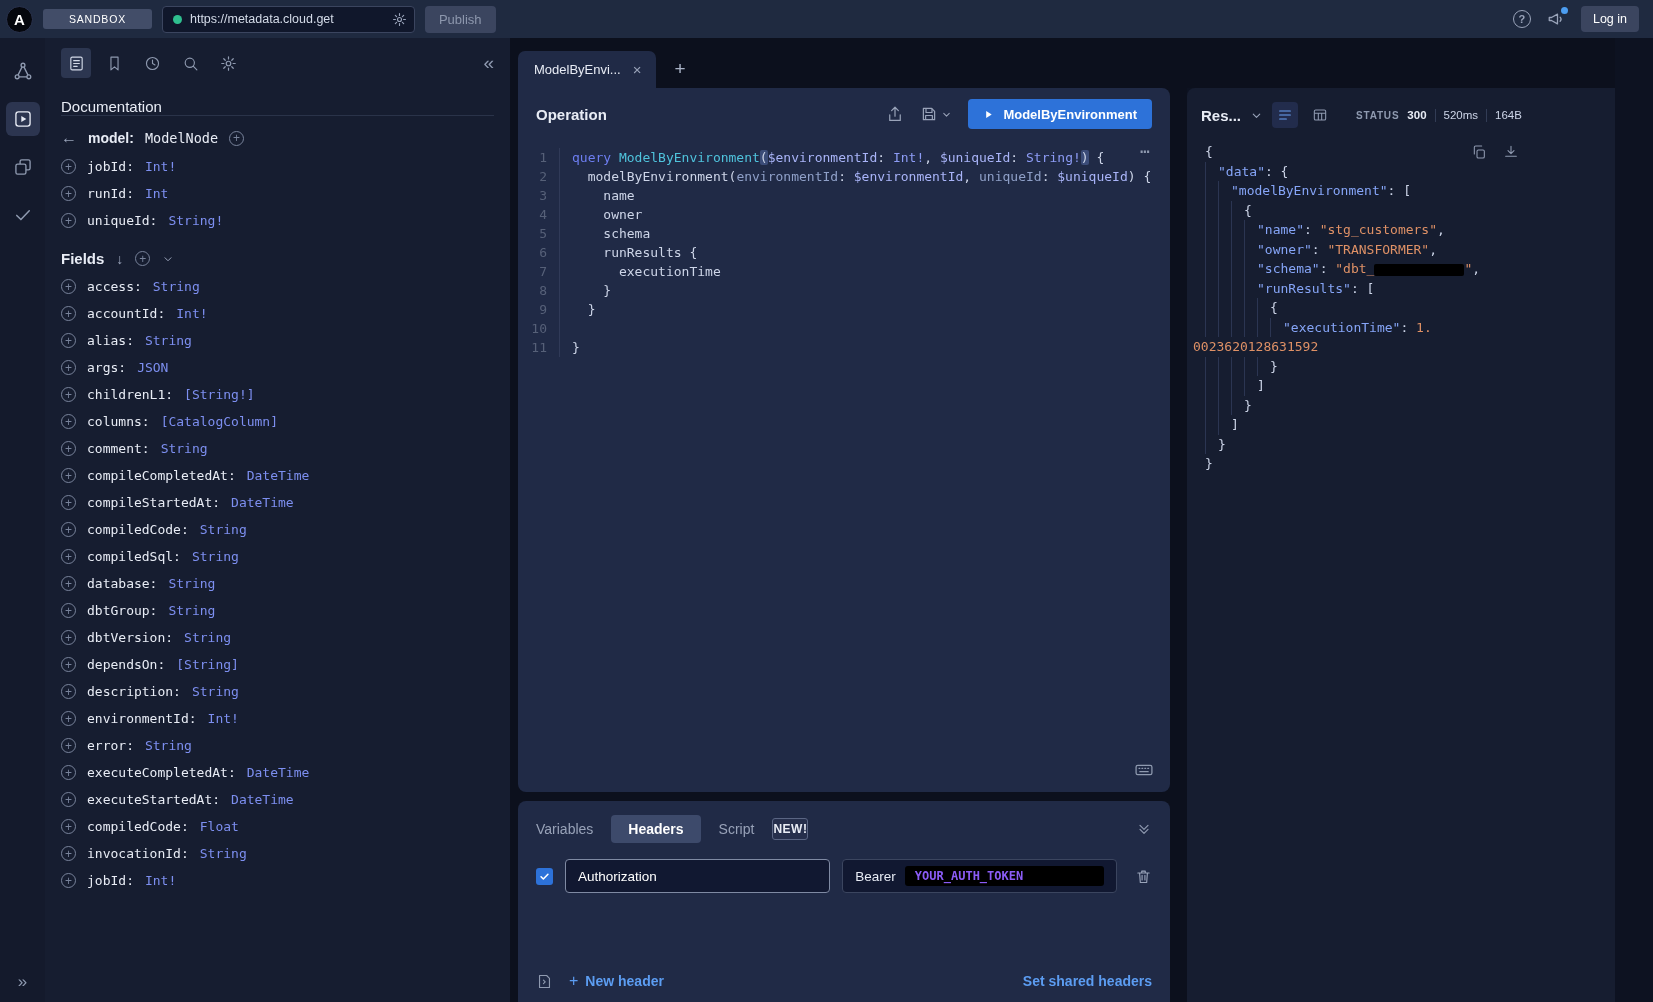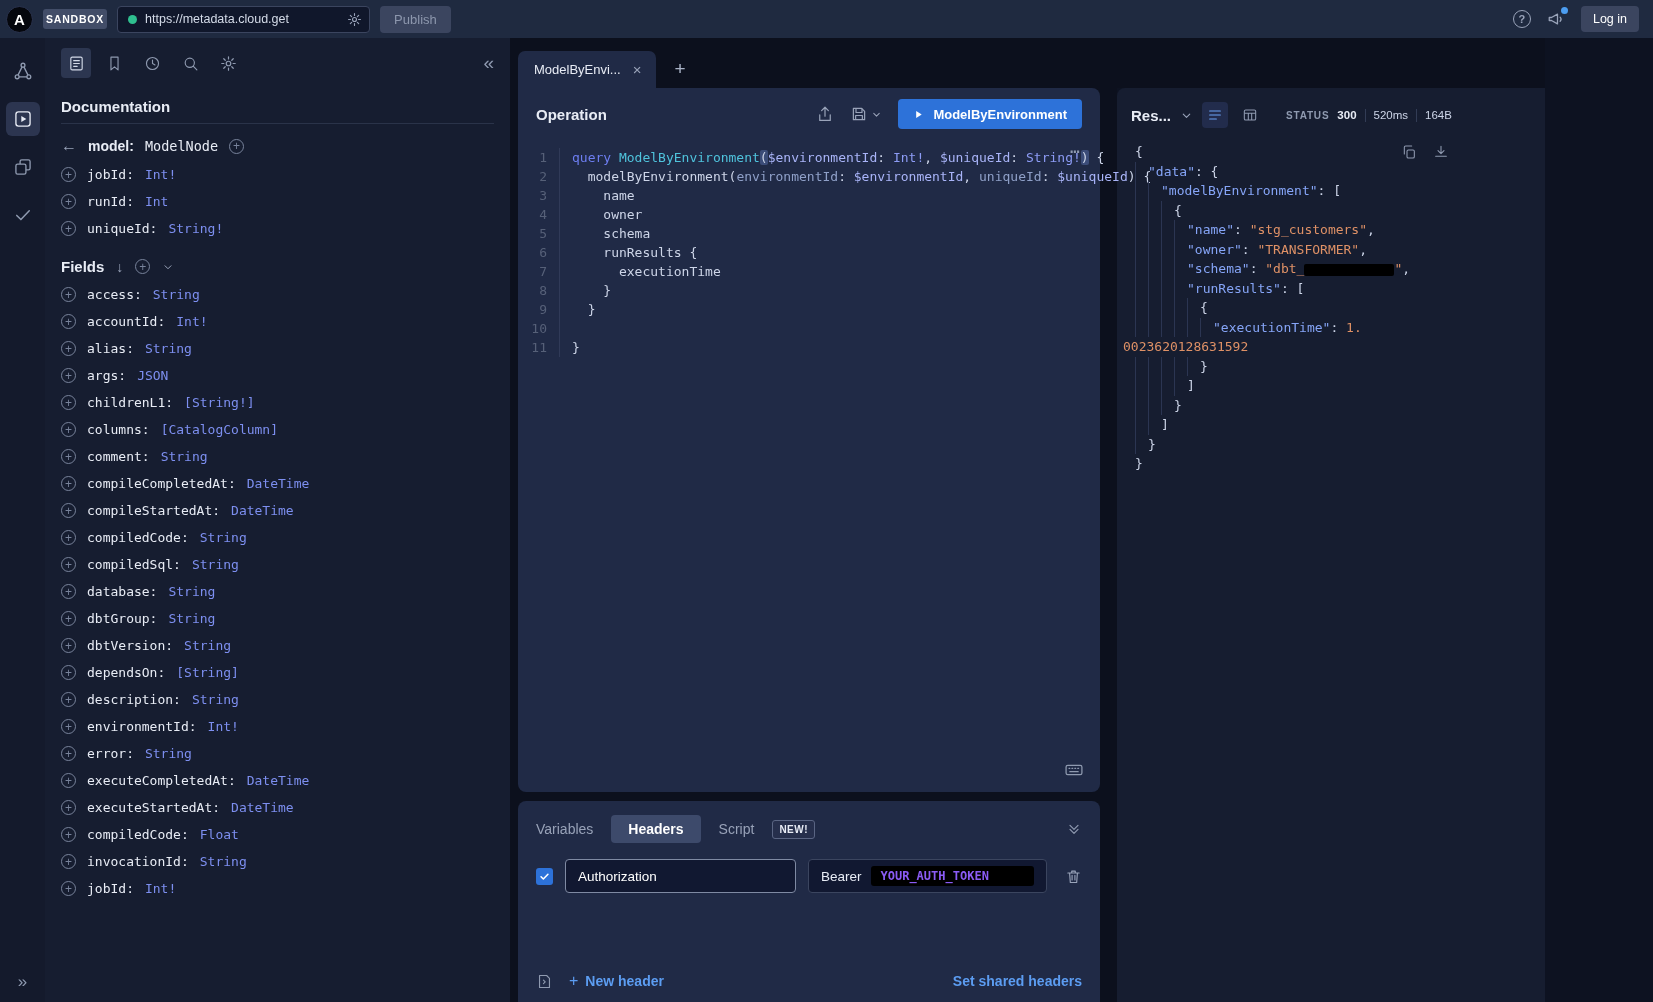--- a/index.html
+++ b/index.html
@@ -2,21 +2,21 @@
 <html><head>
 <meta charset="utf-8">
 <style>
   *{box-sizing:border-box;margin:0;padding:0}
   body{background:#05080f;font-family:"Liberation Sans",sans-serif}
   .app{position:relative;width:1653px;height:1002px;background:#0d1221;color:#e8ecf5;font-size:13px;overflow:hidden}
 
   
   .topbar{height:38px;background:#1f2a40;display:flex;align-items:center;gap:10px;padding:0 14px 0 6px}
   .logo{width:27px;height:27px;border-radius:50%;background:#05070d;color:#fff;font-weight:700;font-size:15px;display:flex;align-items:center;justify-content:center;border:1px solid #2b3450;flex-shrink:0}
-  .chip{background:#424d68;color:#fff;font-size:10.5px;font-weight:700;letter-spacing:.8px;padding:4px 3px;border-radius:3px}
+  .chip{background:#424d68;color:#fff;font-size:10.5px;font-weight:400;letter-spacing:.8px;padding:4px 26px;border-radius:3px}
   .url-pill{display:flex;align-items:center;gap:8px;background:#10172b;border:1px solid #3b455f;border-radius:4px;height:27px;padding:0 7px 0 10px;width:253px}
   .dot-green{width:9px;height:9px;border-radius:50%;background:#2fbf8f;flex-shrink:0}
   .url-text{color:#d4dbe8;font-size:12.5px;white-space:nowrap;overflow:hidden;flex:1}
   .btn-muted{background:#3b455f;color:#8d97ad;border:none;border-radius:4px;height:27px;padding:0 14px;font-size:13px;font-family:inherit}
   .flex-spacer{flex:1}
   .help-circle{width:18px;height:18px;border-radius:50%;border:1.5px solid #9aa4ba;color:#9aa4ba;display:flex;align-items:center;justify-content:center;font-size:11px;font-weight:700}
   .mega-wrap{position:relative;color:#9aa4ba;margin:0 6px}
   .notif-dot{position:absolute;top:-3px;right:-3px;width:7px;height:7px;border-radius:50%;background:#4c9df0}
   .btn-slate{background:#3b455f;color:#fff;border:none;border-radius:4px;height:26px;padding:0 12px;font-size:12.5px;font-family:inherit}
 
@@ -28,39 +28,39 @@
   .rail-btn{width:34px;height:34px;border-radius:6px;display:flex;align-items:center;justify-content:center;color:#8f9ab0}
   .rail-btn.active{background:#2c3550;color:#e8ecf5}
   .rail-bottom{position:absolute;bottom:10px;width:100%;text-align:center;color:#8f9ab0;font-size:17px}
 
   
   .docs{width:465px;background:#161d30;overflow:hidden;flex-shrink:0}
   .docs-toolbar{height:50px;display:flex;align-items:center;gap:8px;padding:0 16px}
   .tool{width:30px;height:30px;border-radius:4px;display:flex;align-items:center;justify-content:center;color:#8f9ab0}
   .tool.active{background:#2c3650;color:#d3dae8}
   .collapse-left{margin-left:auto;color:#8f9ab0;font-size:19px}
-  .docs h2{font-size:15px;font-weight:700;margin:10px 16px 8px}
+  .docs h2{font-size:15px;font-weight:400;margin:10px 16px 0}
   .docs-divider{border:none;border-top:1px solid #2a3349;margin:0 16px}
   .crumb{display:flex;align-items:center;gap:11px;padding:13px 16px 2px}
   .back-arrow{color:#9aa4ba;font-size:16px}
   .crumb-kind{font-weight:700;font-size:14px}
   .crumb-name{font-family:"DejaVu Sans Mono",monospace;font-size:13.5px}
   .sec-head{font-size:15px;font-weight:700;margin:18px 16px 4px}
   .doc-list{padding:4px 0 2px}
   .doc-row{display:flex;align-items:center;gap:11px;padding:0 16px;height:27px;font-family:"DejaVu Sans Mono",monospace;font-size:13px}
   .circle-plus{width:15px;height:15px;border:1.2px solid #78839b;border-radius:50%;color:#78839b;display:inline-flex;align-items:center;justify-content:center;font-size:12px;line-height:1;flex-shrink:0;font-family:"Liberation Sans",sans-serif}
   .fname{color:#e8ecf5}
   .ftype{color:#7d8ff0}
   .fields-head{display:flex;align-items:center;gap:12px;padding:14px 16px 2px}
   .fields-head .sec-head{margin:0}
   .sort-arrow{color:#9aa4ba;font-size:14px}
   .mini-chev{color:#9aa4ba;display:inline-flex}
 
   
-  .center{width:607px;background:#0c101d;display:flex;flex-direction:column;padding:0 17px 0 8px;flex-shrink:0}
+  .center{width:677px;background:#0c101d;display:flex;flex-direction:column;padding:0 17px 0 8px;flex-shrink:0}
   .tabbar{height:50px;display:flex;align-items:flex-end;gap:8px}
   .tab{height:37px;background:#202a46;border-radius:7px 7px 0 0;display:flex;align-items:center;gap:12px;padding:0 12px 0 16px;font-size:13px;min-width:138px}
   .tab-close{color:#9aa4ba;font-size:15px}
   .tab-add{width:32px;height:34px;display:flex;align-items:center;justify-content:center;color:#aab3c7;font-size:19px;margin-bottom:2px}
   .editor-card{background:#202a46;height:704px;border-radius:0 8px 8px 8px;display:flex;flex-direction:column;position:relative}
   .card-head{display:flex;align-items:center;padding:11px 18px 9px}
   .card-head h2{font-size:15px;font-weight:700}
   .head-actions{margin-left:auto;display:flex;align-items:center;gap:16px;color:#9aa4ba}
   .save-group{display:flex;align-items:center;gap:3px}
   .run-btn{background:#2d72d9;color:#fff;border:none;border-radius:4px;height:30px;padding:0 15px;font-size:13px;font-weight:700;display:flex;align-items:center;gap:9px;font-family:inherit}
@@ -78,21 +78,21 @@
   .tk-a{color:#8fa0c8}
   .tk-hl{background:#3b4c78;border-radius:2px}
   .dots-menu{position:absolute;top:4px;right:18px;color:#8f9ab0;font-size:17px;letter-spacing:2px}
   .kbd-hint{position:absolute;bottom:12px;right:16px;color:#8f9ab0}
 
   .gap-row{height:9px}
   .headers-card{background:#202a46;border-radius:8px 8px 0 0;flex:1;padding:14px 18px 12px;display:flex;flex-direction:column}
   .req-tabs{display:flex;align-items:center;gap:18px}
   .req-tab{color:#98a2b8;font-size:14px}
   .req-tab.active{background:#3d4a6b;color:#fff;padding:6px 17px;border-radius:4px;font-weight:600}
-  .new-badge{border:1px solid #5a6583;border-radius:3px;padding:3px 6px;font-size:10px;font-weight:700;letter-spacing:.5px;background:#262f4c}
+  .new-badge{border:1px solid #5a6583;border-radius:3px;padding:3px 0;font-size:12px;font-weight:700;letter-spacing:.5px;background:#262f4c}
   .collapse-dbl{margin-left:auto;color:#8f9ab0}
   .hdr-row{display:flex;align-items:center;gap:12px;margin-top:16px}
   .checkbox{width:17px;height:17px;background:#2d72d9;border-radius:3px;display:flex;align-items:center;justify-content:center;color:#fff;flex-shrink:0}
   .text-input{height:34px;background:#111831;border-radius:4px;display:flex;align-items:center;padding:0 12px;font-size:13.5px}
   .key-input{width:280px;border:1px solid #7f8aa3;color:#fff}
   .val-input{width:290px;border:1px solid #3b455f;gap:9px;color:#e8ecf5}
   .token-pill{background:#000;border-radius:3px;padding:3px 10px;font-family:"DejaVu Sans Mono",monospace;font-size:12px;font-weight:700;color:#8b5cf6;flex:1}
   .trash-btn{color:#9aa4ba;margin-left:6px}
   .hdr-foot{display:flex;align-items:center;gap:16px;margin-top:auto}
   .edit-json{color:#8f9ab0}

